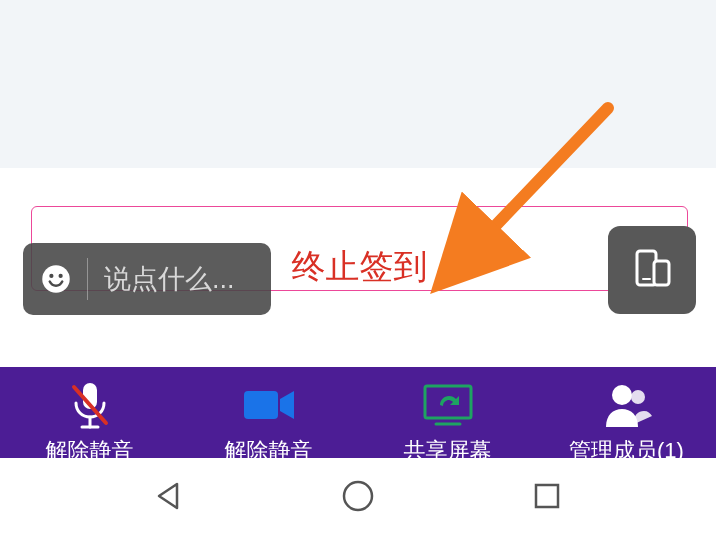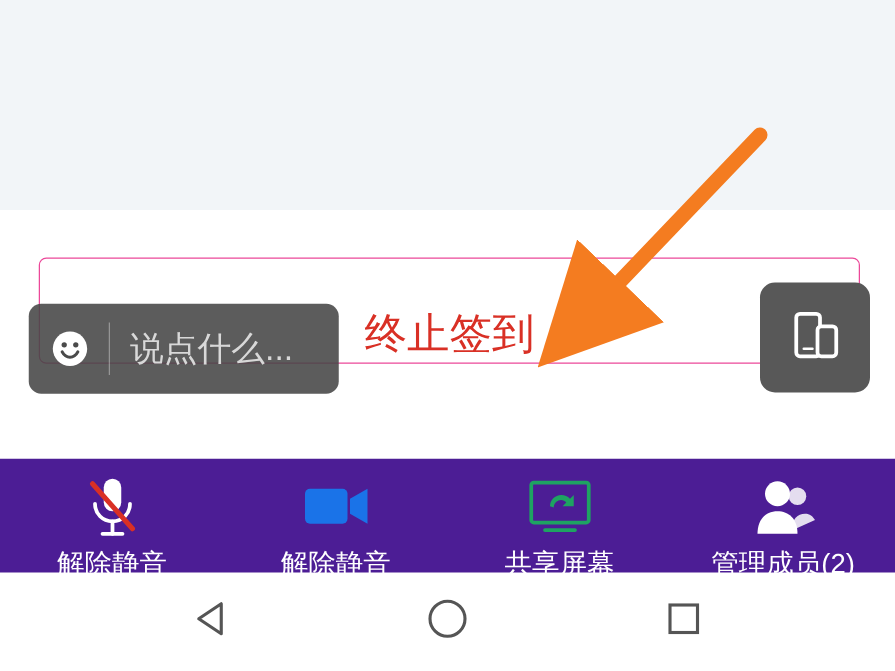--- a/index.html
+++ b/index.html
@@ -160,21 +160,21 @@
 
     <div class="tool">
       <div class="icon-slot">
         <svg width="50" height="48" viewBox="0 0 50 48">
           <circle cx="20" cy="14" r="10" fill="#fff"></circle>
           <path d="M4 46c0-12 7-18 16-18s16 6 16 18" fill="#fff"></path>
           <circle cx="36" cy="16" r="7" fill="#fff" opacity="0.85"></circle>
           <path d="M30 44c2-10 6-14 12-14 4 0 6 2 8 5" fill="#fff" opacity="0.85"></path>
         </svg>
       </div>
-      <span class="tlabel">管理成员(2)</span>
+      <span class="tlabel">管理成员(1)</span>
     </div>
 
 
   </div>
 
   <div class="navbar">
     <div class="nav-btn">
       <span>
         <svg width="32" height="32" viewBox="0 0 32 32">
           <polygon points="24,4 24,28 6,16" fill="none" stroke="#555" stroke-width="2.5" stroke-linejoin="round"></polygon>

